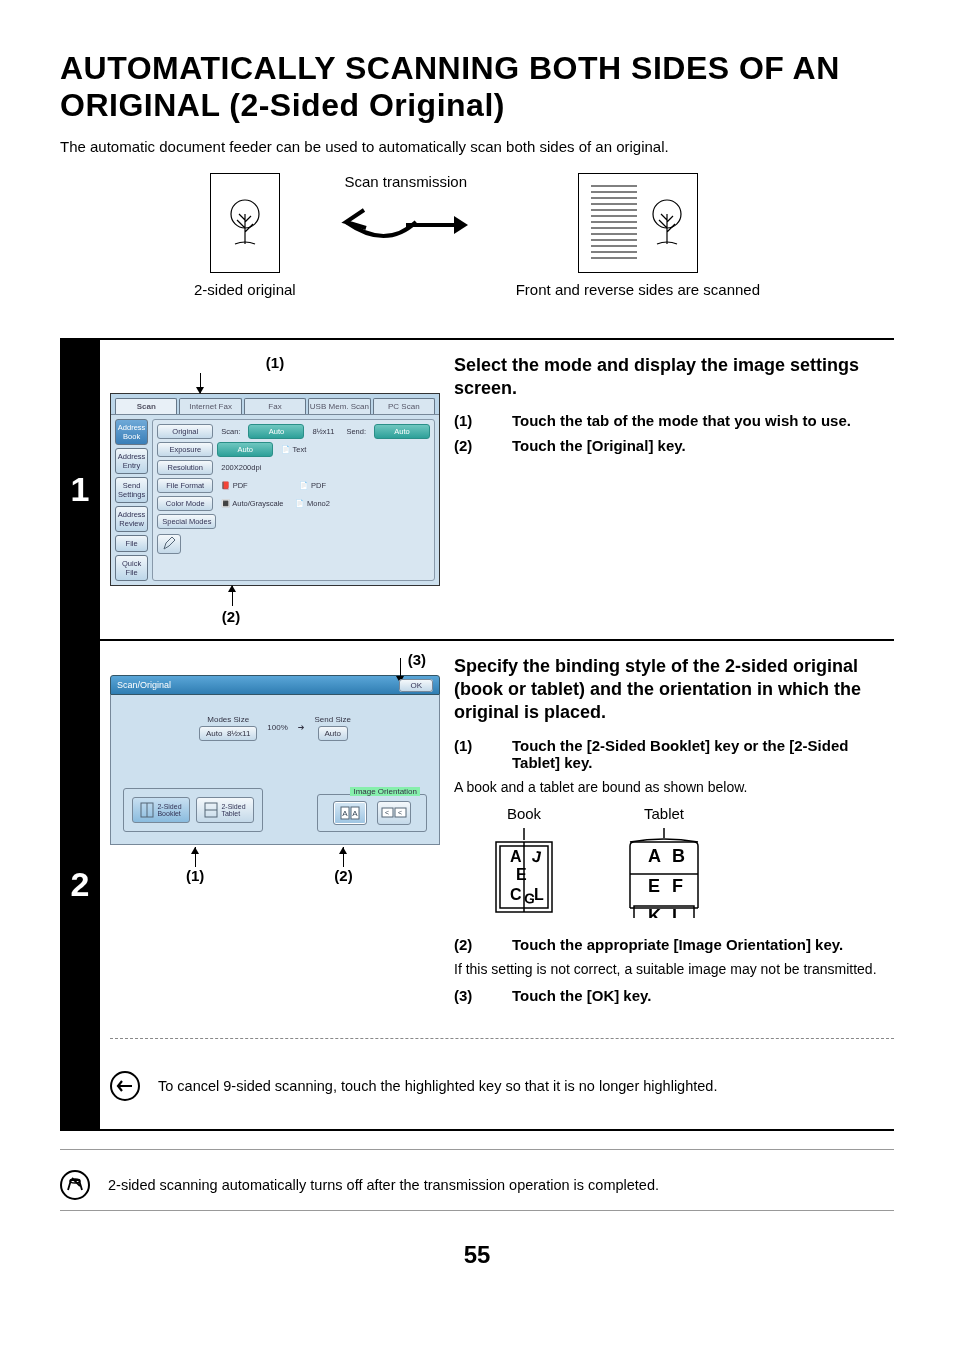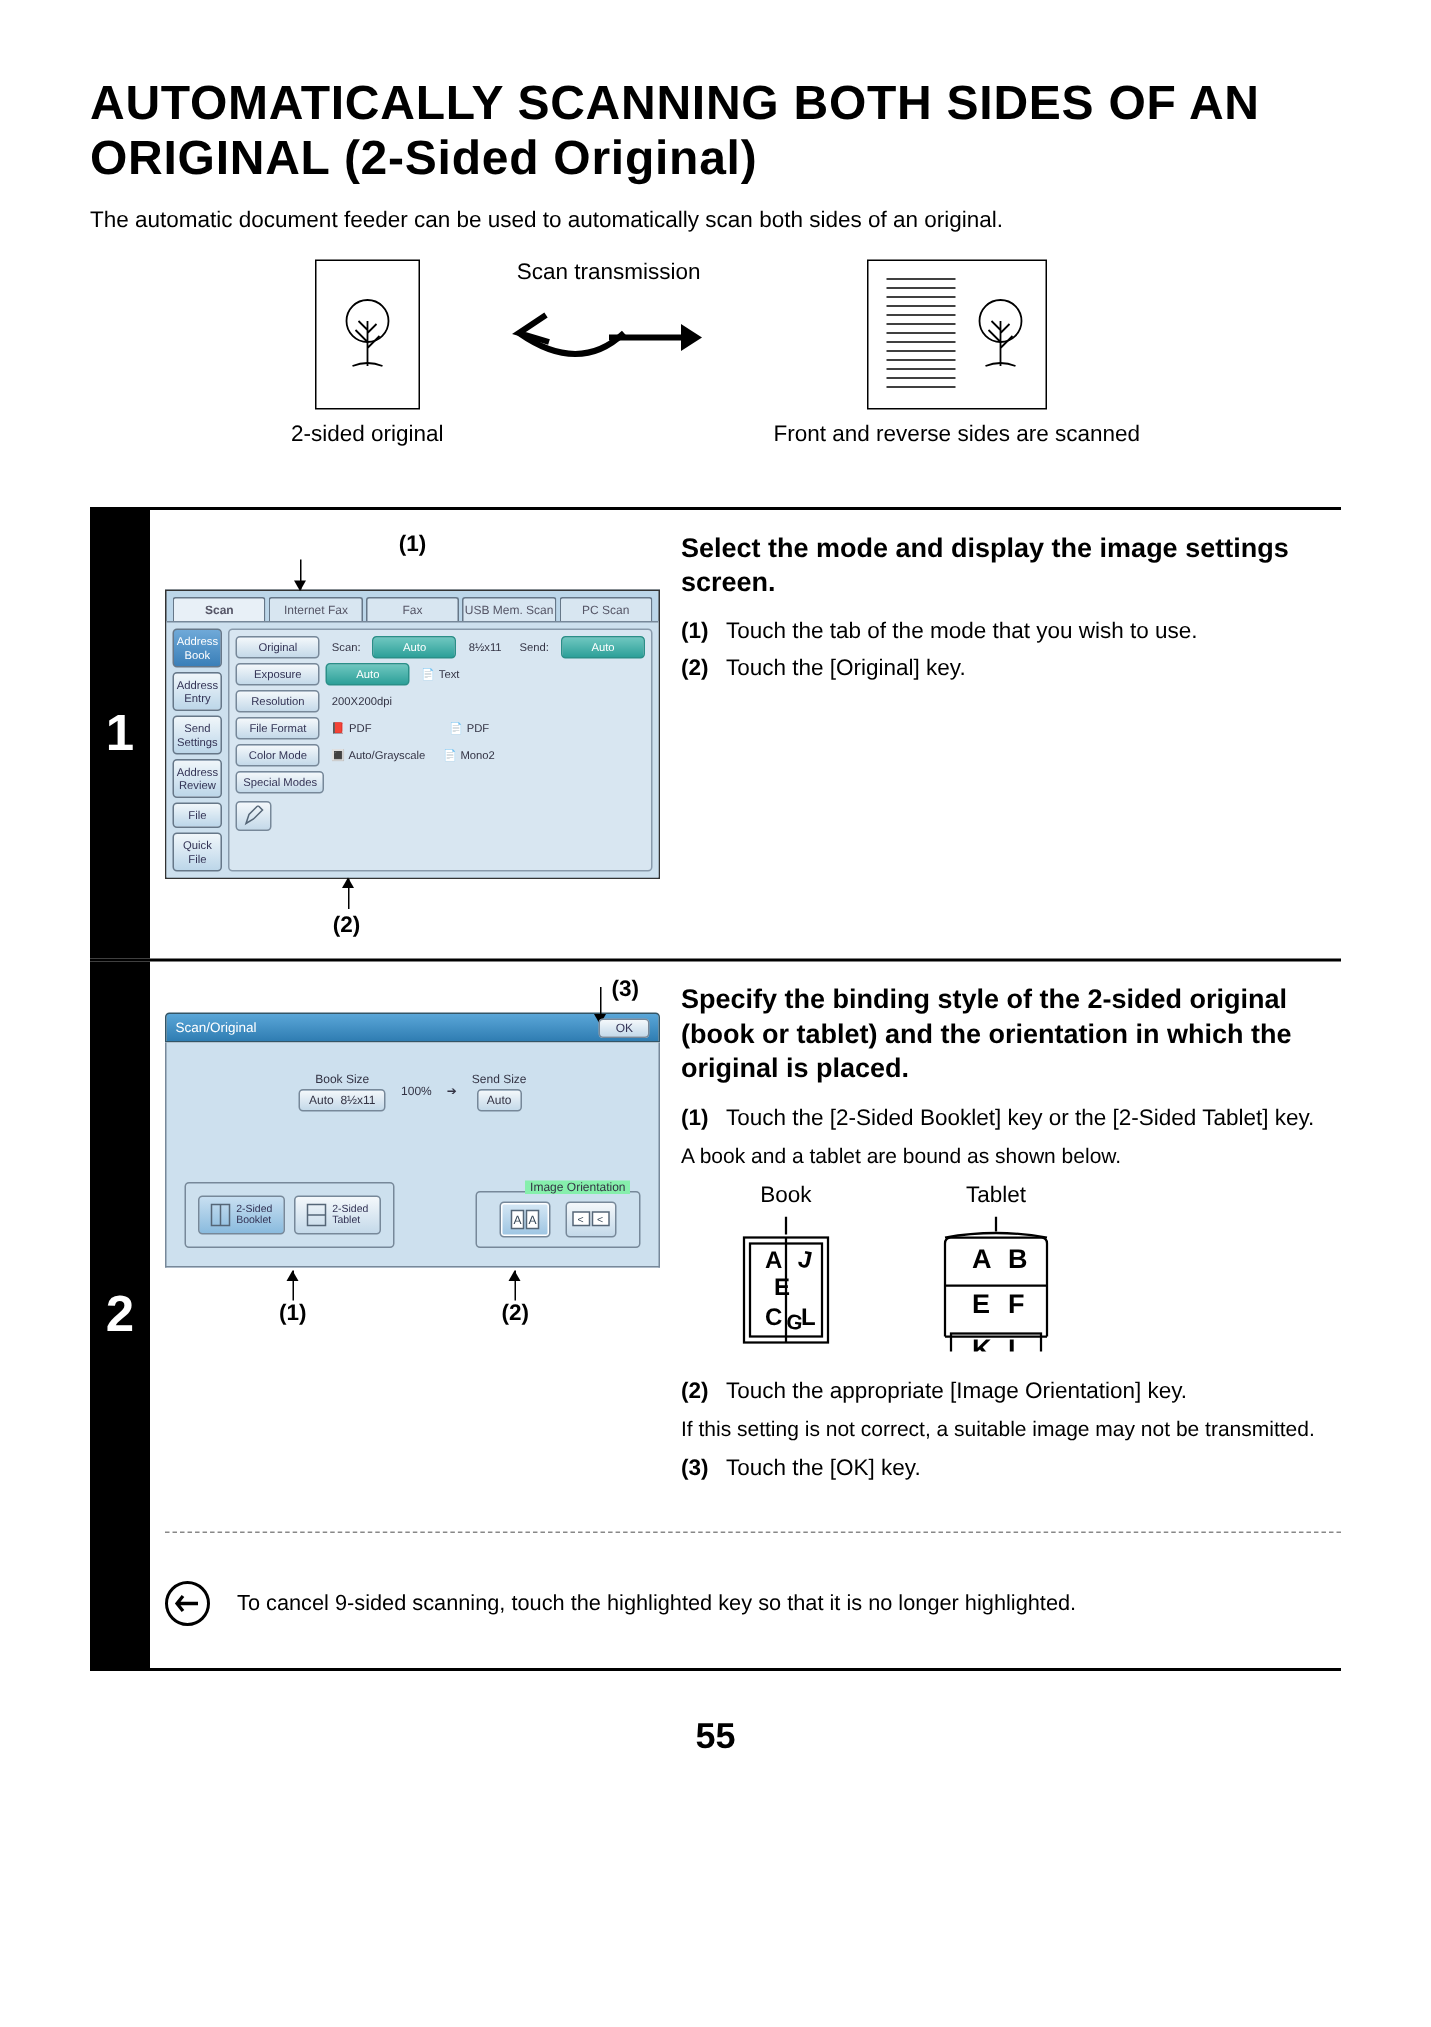--- a/index.html
+++ b/index.html
@@ -21,21 +21,21 @@
 
   .hr-thick { border: none; border-top: 2px solid #000; margin-bottom: 0; }
   .step-row { display: flex; border-bottom: 2px solid #000; }
   .step-num { width: 40px; background: #000; color: #fff; font-size: 34px; font-weight: 900; display: flex; align-items: center; justify-content: center; flex-shrink: 0; }
   .step-body { flex: 1; display: flex; padding: 14px 0 14px 10px; gap: 14px; }
   .panel-col { width: 330px; flex-shrink: 0; }
   .text-col { flex: 1; padding-right: 10px; }
   .step-title { font-size: 18px; font-weight: 900; margin-bottom: 12px; line-height: 1.3; }
   .substep { display: flex; margin-bottom: 8px; }
   .substep-num { font-weight: 900; font-size: 15px; width: 30px; flex-shrink: 0; }
-  .substep-text { font-weight: 400; font-size: 15px; flex: 1; }
+  .substep-text { font-weight: 700; font-size: 15px; flex: 1; margin-left: 28px; }
   .substep-note { font-size: 14px; margin-bottom: 10px; }
 
   
   .panel1 { border: 1.5px solid #333; padding: 0; font-size: 9px; background: #bcd6e9; }
   .callout-top { text-align: center; font-weight: 900; font-size: 15px; margin-bottom: 2px; }
   .callout-line-down { width: 1px; height: 20px; background: #000; margin: 0 auto; position: relative; }
   .callout-line-down::after { content: ""; position: absolute; bottom: -1px; left: -4px; width: 0; height: 0; border-left: 4.5px solid transparent; border-right: 4.5px solid transparent; border-top: 7px solid #000; }
   .tabs-row { display: flex; gap: 2px; padding: 4px 4px 0 4px; }
   .tab { flex: 1; background: #d8e6f1; border: 1px solid #678; border-bottom: none; text-align: center; padding: 3px 0; font-size: 8px; color: #556; border-radius: 2px 2px 0 0; }
   .tab.active { background: #e8f0f7; font-weight: bold; }
@@ -235,21 +235,21 @@
         <div class="callout3">(3)</div>
         <div style="height:20px"></div>
         <div>
           <div class="panel2-titlebar">
             <span>Scan/Original</span>
             <span style="position:relative"><span class="ok-callout-line"></span><span class="ok-btn">OK</span></span>
           </div>
           <div class="panel2-body">
             <div class="size-row">
               <div class="size-group">
-                <div>Book Size</div>
+                <div>Modes Size</div>
                 <span class="size-pill"><span>Auto</span>&nbsp;&nbsp;<span>8½x11</span></span>
               </div>
               <div>100%</div>
               <span>➔</span>
               <div class="size-group">
                 <div>Send Size</div>
                 <span class="size-pill">Auto</span>
               </div>
             </div>
             <div class="sided-group">
@@ -364,15 +364,25 @@
         <div class="cancel-icon">
           <svg width="18" height="14" viewBox="0 0 18 14">
               <path d="M6 2 L2 7 L6 12 M2 7 L16 7" fill="none" stroke="#000" stroke-width="2.2"></path>
             </svg>
         </div>
         <div class="cancel-text">To cancel 9-sided scanning, touch the highlighted key so that it is no longer highlighted.</div>
       </div>
     </div>
   </div>
 
+  <div class="note-row">
+    <div class="note-icon">
+      <svg width="18" height="18" viewBox="0 0 18 18">
+          <path d="M2 14 L5 4 L13 4 L16 14" fill="none" stroke="#000" stroke-width="1.8"></path>
+          <ellipse cx="9" cy="5" rx="5" ry="2" fill="none" stroke="#000" stroke-width="1.5"></ellipse>
+          <line x1="6" y1="2" x2="14" y2="10" stroke="#000" stroke-width="1.8"></line>
+        </svg>
+    </div>
+    <div class="cancel-text">2-sided scanning automatically turns off after the transmission operation is completed.</div>
+  </div>
 
   <div class="page-num">55</div>
 </div>
 
 </body></html>

